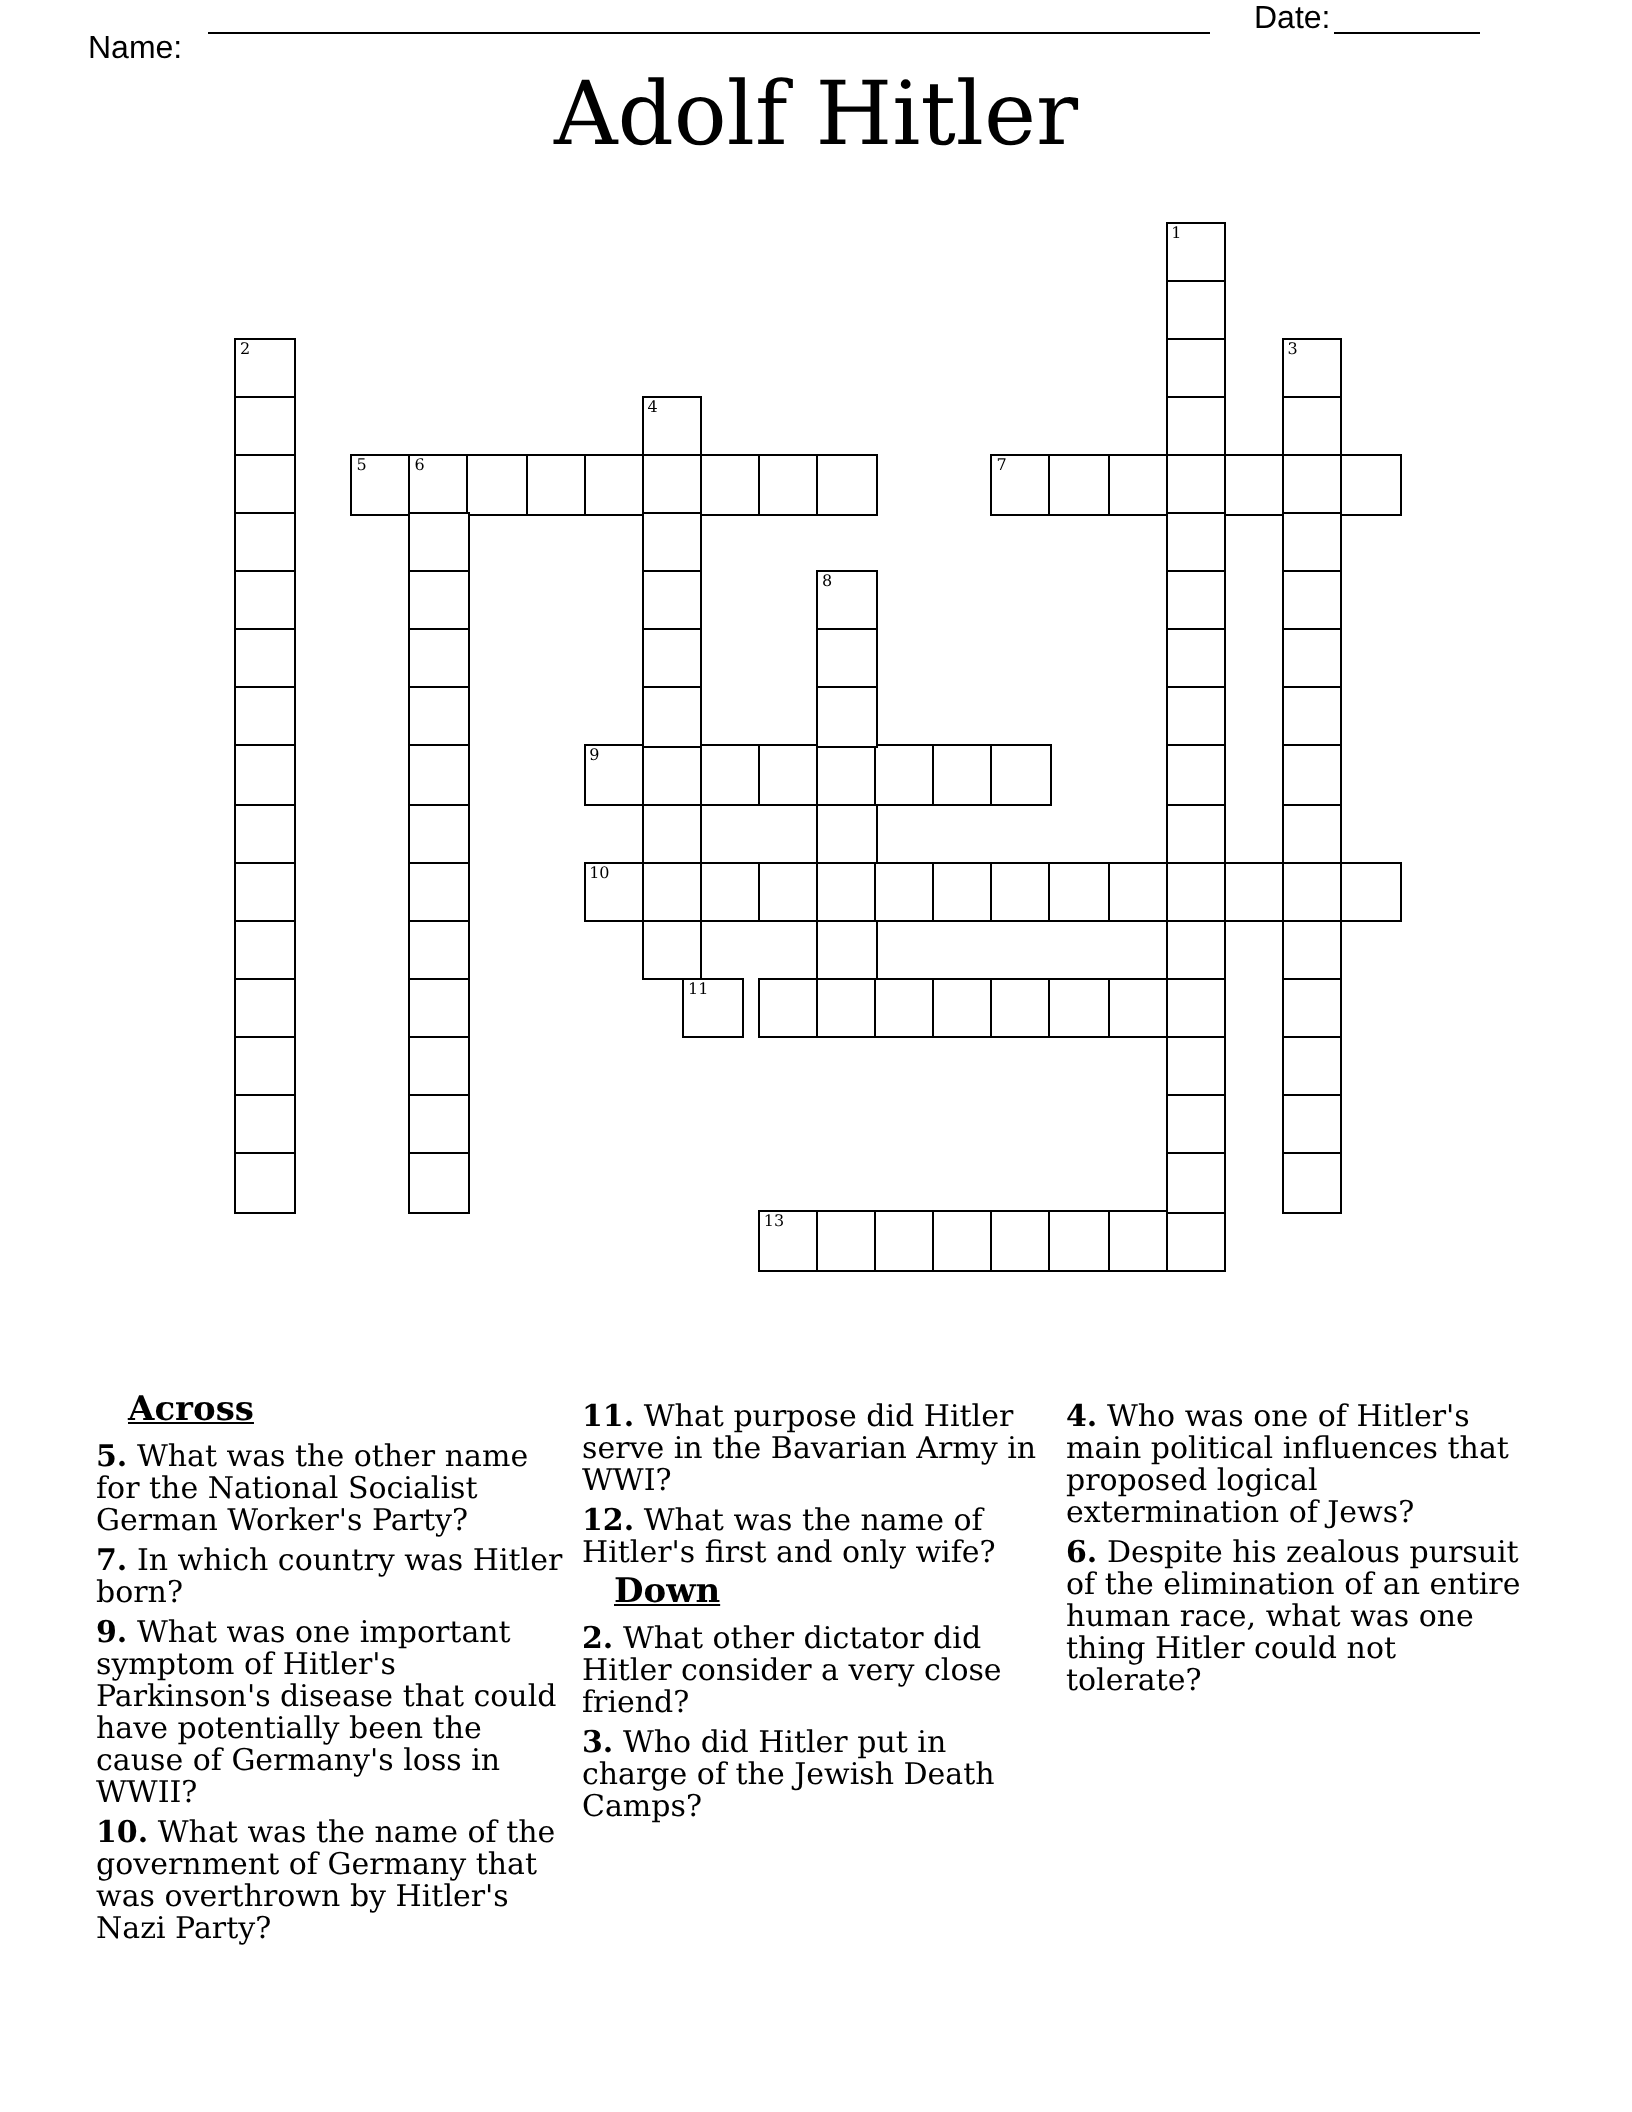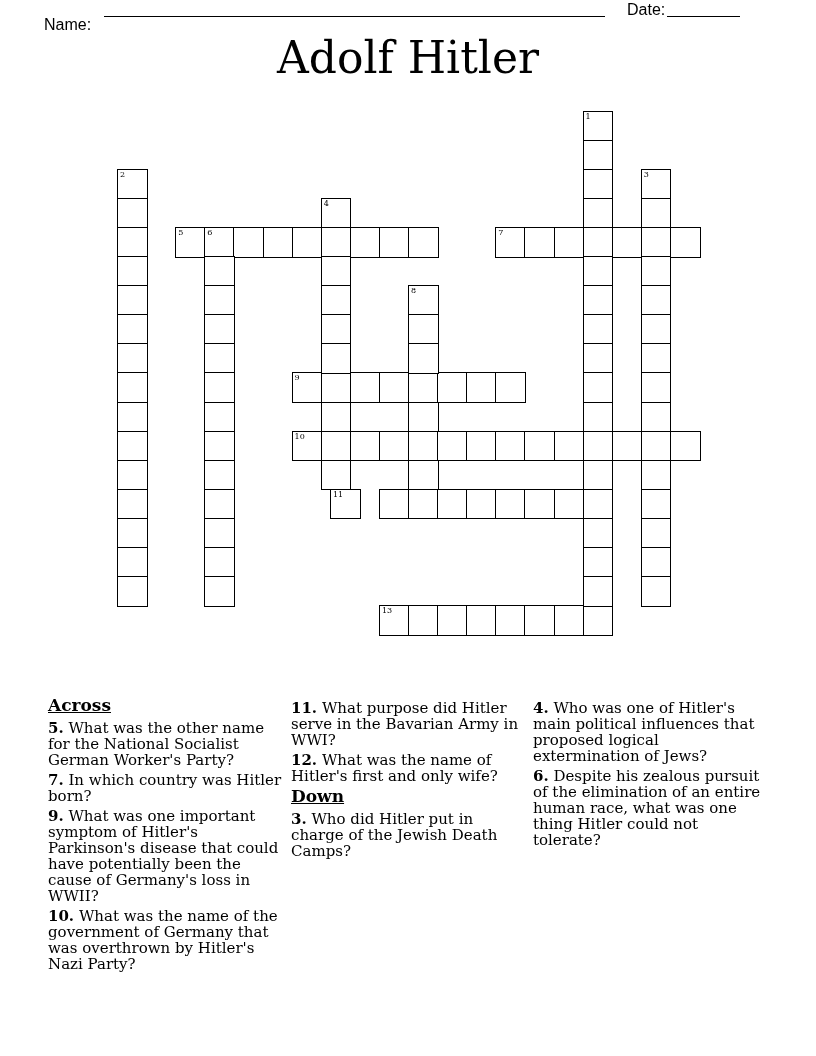--- a/index.html
+++ b/index.html
@@ -49,21 +49,21 @@
   }
   .col-0 { left: 48px;  top: 697px; width: 240px; }
   .col-1 { left: 291px; top: 700px; width: 233px; }
   .col-2 { left: 533px; top: 700px; width: 237px; }
   .clue { margin: 0 0 4px 0; }
   .clue .cnum { font-weight: bold; }
   .clue-heading {
     font-size: 17px; line-height: 17px;
     font-weight: bold;
     text-decoration: underline;
-    margin: 0 0 6px 0;
+    margin: 0 0 6px 16px;
   }
 </style>
 </head>
 <body>
 
 <span id="name-label">Name:</span>
 <div id="name-line"></div>
 <span id="date-label">Date:</span>
 <div id="date-line"></div>
 
@@ -111,21 +111,21 @@
     <div class="cell" style="left: 408px; top: 430.6px; width: 30.7px; height: 30.7px;"></div>
     <div class="cell" style="left: 437.1px; top: 430.6px; width: 30.7px; height: 30.7px;"></div>
     <div class="cell" style="left: 466.2px; top: 430.6px; width: 30.7px; height: 30.7px;"></div>
     <div class="cell" style="left: 495.3px; top: 430.6px; width: 30.7px; height: 30.7px;"></div>
     <div class="cell" style="left: 524.4px; top: 430.6px; width: 30.7px; height: 30.7px;"></div>
     <div class="cell" style="left: 553.5px; top: 430.6px; width: 30.7px; height: 30.7px;"></div>
     <div class="cell" style="left: 582.6px; top: 430.6px; width: 30.7px; height: 30.7px;"></div>
     <div class="cell" style="left: 611.7px; top: 430.6px; width: 30.7px; height: 30.7px;"></div>
     <div class="cell" style="left: 640.8px; top: 430.6px; width: 30.7px; height: 30.7px;"></div>
     <div class="cell" style="left: 669.9px; top: 430.6px; width: 30.7px; height: 30.7px;"></div>
-    <div class="cell" style="left: 330px; top: 488.8px; width: 30.7px; height: 30.7px;">
+    <div class="cell" style="left: 341px; top: 488.8px; width: 30.7px; height: 30.7px;">
       <span class="cellnum">11</span>
     </div>
     <div class="cell" style="left: 378.9px; top: 488.8px; width: 30.7px; height: 30.7px;"></div>
     <div class="cell" style="left: 408px; top: 488.8px; width: 30.7px; height: 30.7px;"></div>
     <div class="cell" style="left: 437.1px; top: 488.8px; width: 30.7px; height: 30.7px;"></div>
     <div class="cell" style="left: 466.2px; top: 488.8px; width: 30.7px; height: 30.7px;"></div>
     <div class="cell" style="left: 495.3px; top: 488.8px; width: 30.7px; height: 30.7px;"></div>
     <div class="cell" style="left: 524.4px; top: 488.8px; width: 30.7px; height: 30.7px;"></div>
     <div class="cell" style="left: 553.5px; top: 488.8px; width: 30.7px; height: 30.7px;"></div>
     <div class="cell" style="left: 582.6px; top: 488.8px; width: 30.7px; height: 30.7px;"></div>
@@ -222,19 +222,20 @@
       <div class="clue-heading">Across</div>
       <p class="clue"><span class="cnum">5.</span> What was the other name for the National Socialist German Worker's Party?</p>
       <p class="clue"><span class="cnum">7.</span> In which country was Hitler born?</p>
       <p class="clue"><span class="cnum">9.</span> What was one important symptom of Hitler's Parkinson's disease that could have potentially been the cause of Germany's loss in WWII?</p>
       <p class="clue"><span class="cnum">10.</span> What was the name of the government of Germany that was overthrown by Hitler's Nazi Party?</p>
     </div>
     <div class="clue-col col-1">
       <p class="clue"><span class="cnum">11.</span> What purpose did Hitler serve in the Bavarian Army in WWI?</p>
       <p class="clue"><span class="cnum">12.</span> What was the name of Hitler's first and only wife?</p>
       <div class="clue-heading">Down</div>
+      <p class="clue"><span class="cnum">2.</span> What other dictator did Hitler consider a very close friend?</p>
       <p class="clue"><span class="cnum">3.</span> Who did Hitler put in charge of the Jewish Death Camps?</p>
     </div>
     <div class="clue-col col-2">
       <p class="clue"><span class="cnum">4.</span> Who was one of Hitler's main political influences that proposed logical extermination of Jews?</p>
       <p class="clue"><span class="cnum">6.</span> Despite his zealous pursuit of the elimination of an entire human race, what was one thing Hitler could not tolerate?</p>
     </div>
   </div>
 
 </body></html>

